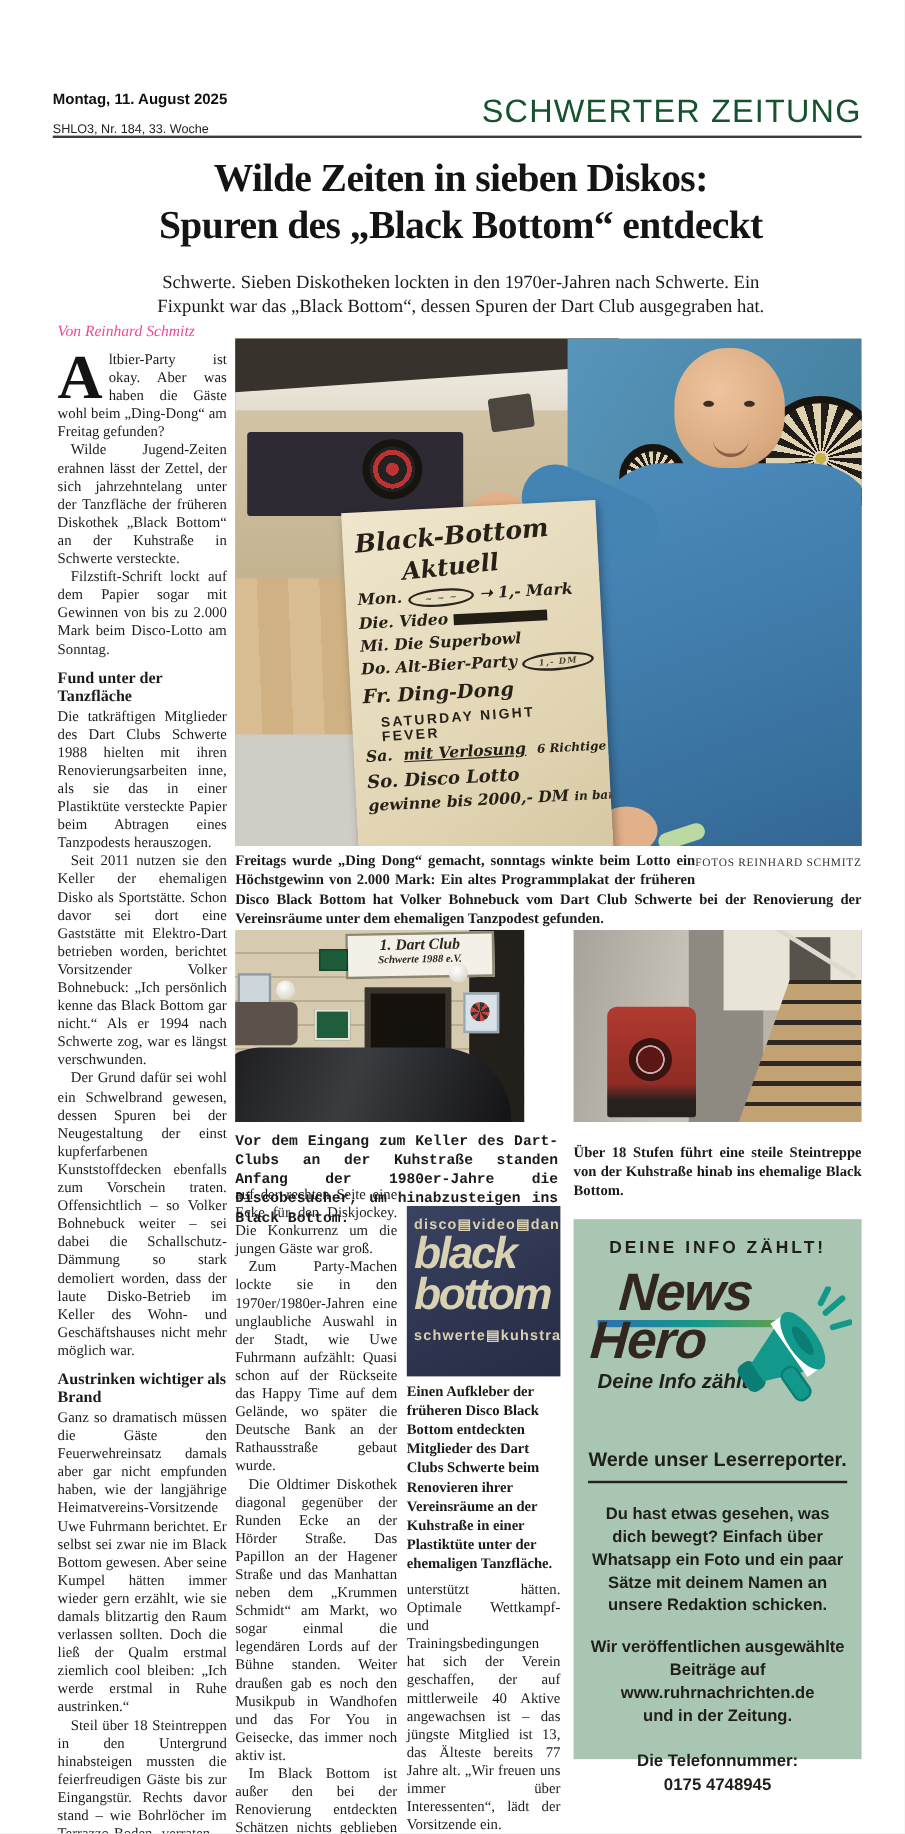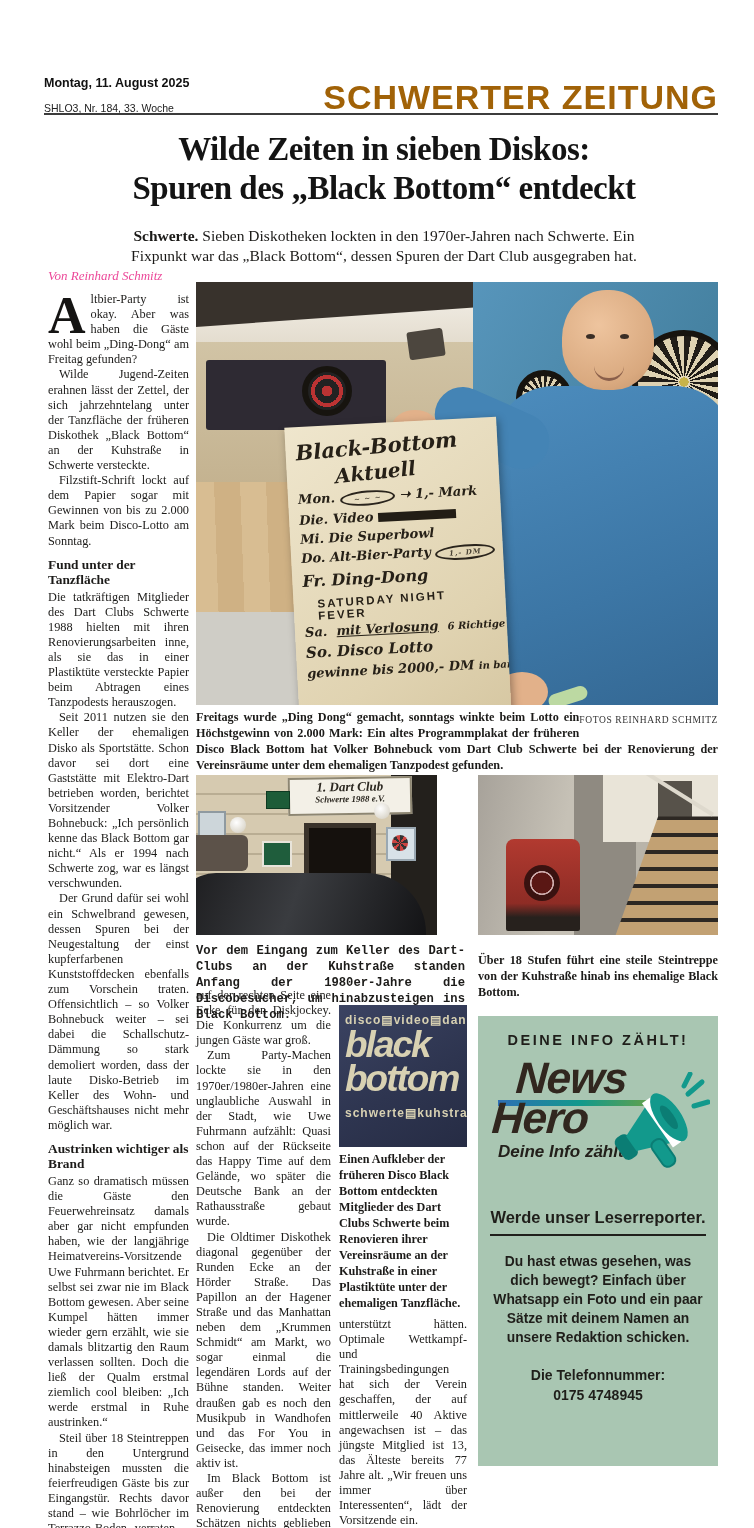--- a/index.html
+++ b/index.html
@@ -4,29 +4,29 @@
 <style>
   html,body{margin:0;padding:0;background:#e9e9e9;}
   .page{position:relative;width:754px;height:1528px;background:#ffffff;overflow:hidden;
         font-family:"Liberation Serif",serif;color:#1b1a18;}
 
   
   .hdr-left{position:absolute;left:44px;top:76px;font-family:"Liberation Sans",sans-serif;}
   .hdr-date{font-size:12.5px;font-weight:bold;color:#111;}
   .hdr-issue{font-size:10.5px;color:#222;margin-top:12px;}
   .masthead{position:absolute;right:36px;top:78px;font-family:"Liberation Sans",sans-serif;
-            font-size:34px;font-weight:700;letter-spacing:1px;color:#a16207;}
+            font-size:27px;font-weight:400;letter-spacing:1px;color:#14532d;}
   .hdr-rule{position:absolute;left:44px;right:36px;top:113px;height:2px;background:#3c3c3c;}
 
   
   .headline{position:absolute;left:50px;right:36px;top:130px;margin:0;text-align:center;
             font-size:33px;line-height:39px;font-weight:bold;color:#141414;letter-spacing:-0.5px;}
   .lead{position:absolute;left:110px;right:96px;top:226px;margin:0;text-align:center;
         font-size:15.5px;line-height:20px;color:#1b1a18;}
-  .lead b{font-weight:bold;}
+  .lead b{font-weight:normal;}
   .byline{position:absolute;left:48px;top:268px;font-style:italic;font-size:13px;color:#ec4899;}
 
   
   .col{position:absolute;font-size:12.3px;line-height:15.1px;text-align:justify;color:#1c1b19;}
   .col p{margin:0;text-indent:11px;}
   .col p.noind{text-indent:0;}
   .subhead{font-weight:bold;font-size:13.4px;line-height:15px;margin:8px 0 3px;text-indent:0;text-align:left;}
   .col1{left:48px;top:292px;width:141px;}
   .col2{left:196px;top:988px;width:135px;}
   .col3{left:339px;top:1005px;width:128px;}
@@ -294,19 +294,25 @@
           <line x1="88" y1="22" x2="102" y2="10"></line>
           <line x1="94" y1="34" x2="108" y2="30"></line>
           <line x1="84" y1="14" x2="90" y2="2"></line>
         </g>
       </svg>
     </div>
     <div>
       <span class="ib-head">Werde unser Leserreporter.</span>
     </div>
     <p class="ib-p">Du hast etwas gesehen, was dich bewegt? Einfach über Whatsapp ein Foto und ein paar Sätze mit deinem Namen an unsere Redaktion schicken.</p>
+    <p class="ib-p">
+      <span>Wir veröffentlichen ausgewählte</span><br>
+      <span>Beiträge auf</span><br>
+      <span class="ib-url">www.ruhrnachrichten.de</span><br>
+      <span>und in der Zeitung.</span>
+    </p>
     <p class="ib-tel">
       <span>Die Telefonnummer:</span><br>
       <span>0175 4748945</span>
     </p>
   </div>
 
 </div>
 
 </body></html>

